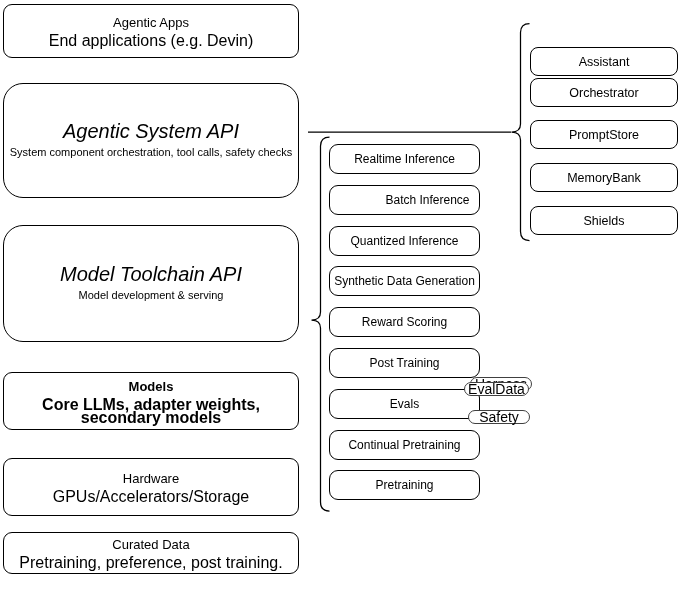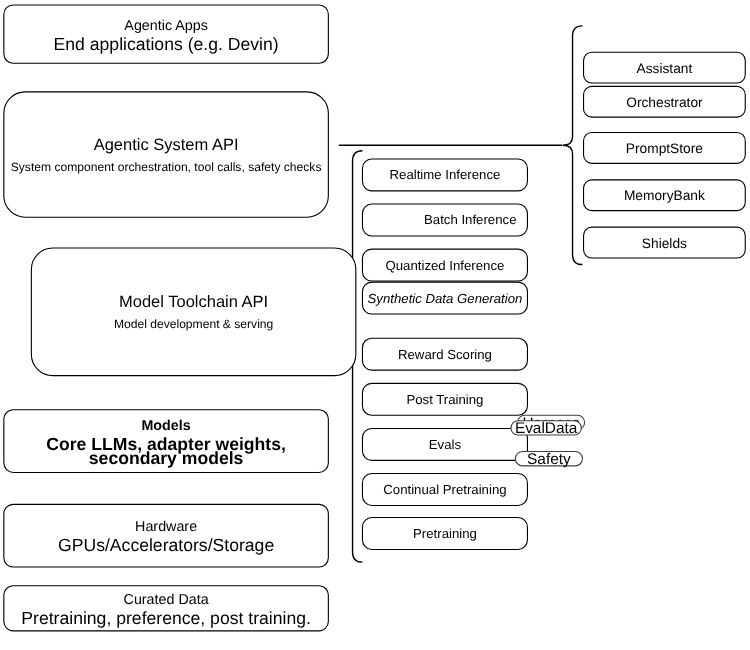--- a/index.html
+++ b/index.html
@@ -24,21 +24,21 @@
     border: 1px solid #000000;
     display: flex;
     flex-direction: column;
     align-items: center;
     justify-content: center;
     text-align: center;
   }
   .stackbox { left: 3px; width: 296px; border-radius: 9px; }
   .bigbox   { border-radius: 20px; }
   .title    { font-size: 13px; line-height: 16px; }
-  .bigtitle { font-size: 15px; line-height: 19px; }
+  .bigtitle { font-size: 20px; line-height: 19px; font-style: italic; }
   .subtitle { font-size: 16px; line-height: 13px; margin-top: 3px; }
   .bigsub   { font-size: 11px; line-height: 14px; margin-top: 4px; }
   .midbox {
     left: 329px; width: 151px; height: 30px;
     border-radius: 9px; font-size: 12px;
   }
   .rightbox {
     left: 530px; width: 148px; height: 29px;
     border-radius: 8px; font-size: 12.5px;
   }
@@ -69,21 +69,21 @@
   <div class="box stackbox" style="top:4px;height:54px;">
     <div class="title">Agentic Apps</div>
     <div class="subtitle">End applications (e.g. Devin)</div>
   </div>
 
   <div class="box stackbox bigbox" style="top:83px;height:115px;">
     <div class="bigtitle">Agentic System API</div>
     <div class="bigsub">System component orchestration, tool calls, safety checks</div>
   </div>
 
-  <div class="box stackbox bigbox" style="top:225px;height:117px;margin-left:25px;">
+  <div class="box stackbox bigbox" style="top:225px;height:117px;">
     <div class="bigtitle">Model Toolchain API</div>
     <div class="bigsub">Model development &amp; serving</div>
   </div>
 
   <div class="box stackbox" style="top:372px;height:58px;font-weight:bold;">
     <div class="title">Models</div>
     <div class="subtitle">Core LLMs, adapter weights, secondary models</div>
   </div>
 
   <div class="box stackbox" style="top:458px;height:58px;">
@@ -98,21 +98,21 @@
 
   <div class="box midbox" style="top:144px;">
     <span>Realtime Inference</span>
   </div>
   <div class="box midbox" style="top:185px;padding-left:46px;">
     <span>Batch Inference</span>
   </div>
   <div class="box midbox" style="top:226px;">
     <span>Quantized Inference</span>
   </div>
-  <div class="box midbox" style="top:256px;font-style:italic;">
+  <div class="box midbox" style="top:266px;">
     <span>Synthetic Data Generation</span>
   </div>
   <div class="box midbox" style="top:307px;">
     <span>Reward Scoring</span>
   </div>
   <div class="box midbox" style="top:348px;">
     <span>Post Training</span>
   </div>
   <div class="box midbox" style="top:389px;">
     <span>Evals</span>

